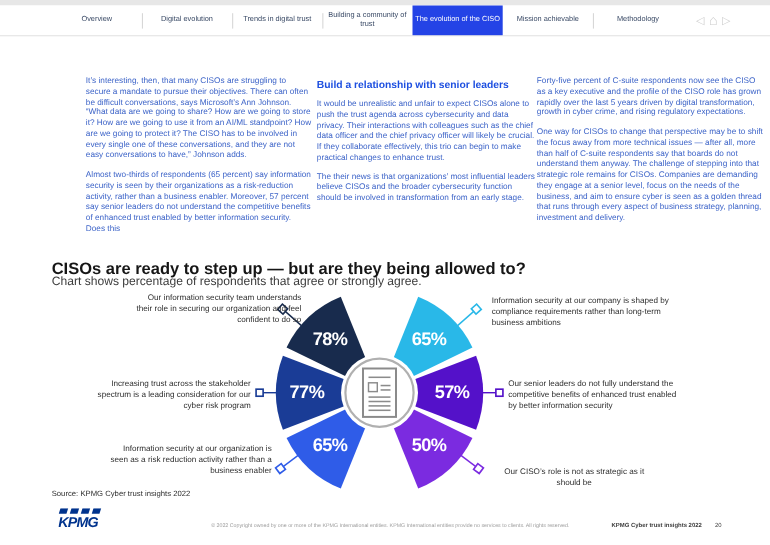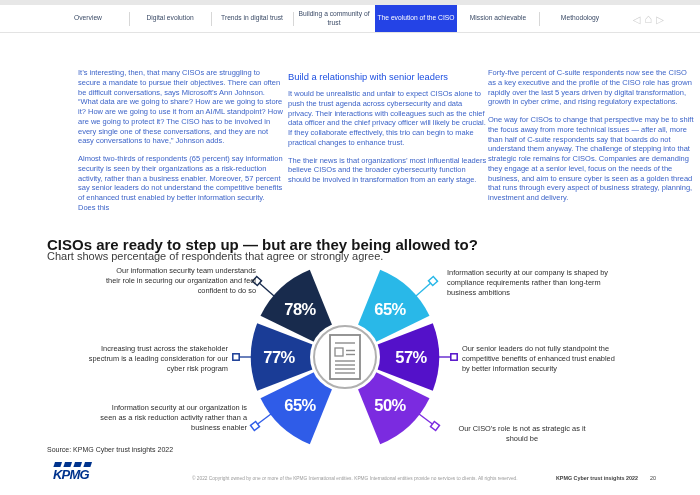--- a/index.html
+++ b/index.html
@@ -31,29 +31,29 @@
   }
   .pager span{font-size:10px;cursor:pointer;}
   .pager .home{font-size:13px;margin-top:-2px;}
   
   .body-col{position:absolute;top:68px;font-size:7.5px;line-height:1.3;color:#3D64C8;margin-left:31px;}
   .body-col p{margin:0 0 8px 0;}
   #col1{left:47px;width:205px;}
   #col2{left:257px;width:201px;}
   #col3{left:457px;width:208px;}
   .col-heading{
-    font-size:9.4px;font-weight:normal;color:#1D4FE0;margin:3px 0 6px 0;white-space:nowrap;
+    font-size:9.4px;font-weight:bold;color:#1D4FE0;margin:3px 0 6px 0;white-space:nowrap;
   }
   
   .chart-title{position:absolute;left:47px;top:236px;font-size:15px;font-weight:bold;color:#161616;}
   .chart-subtitle{position:absolute;left:47px;top:250px;font-size:11px;color:#3c3c3c;}
   #chart-svg{position:absolute;left:0;top:0;pointer-events:none;}
   .seg-label{position:absolute;font-size:7.4px;line-height:1.32;color:#2e2e2e;}
   .seg-label.r{text-align:right;}
-  #lbl-0{right:444px;top:266px;width:152px;margin-left:20px;}
+  #lbl-0{right:426px;top:266px;width:152px;margin-left:20px;}
   #lbl-1{right:472px;top:344px;width:146px;}
   #lbl-2{right:453px;top:403px;width:150px;}
   #lbl-3{left:447px;top:268px;width:175px;}
   #lbl-4{left:462px;top:344px;width:162px;}
   #lbl-5{left:447px;top:424px;width:150px;text-align:center;}
   .source{position:absolute;left:47px;top:446px;font-size:7px;color:#2e2e2e;}
   
   .logo{position:absolute;left:53px;top:462px;}
   .copyright{position:absolute;left:192px;top:476px;font-size:4.8px;color:#9b9b9b;}
   .footer-right{
@@ -159,21 +159,21 @@
       <rect x="450.8" y="353.8" width="6.4" height="6.4" fill="#ffffff" stroke="#5411C9" stroke-width="1.5" transform="rotate(0.0 454 357)"></rect>
       <line x1="419" y1="414" x2="435" y2="426" stroke="#7B2BE0" stroke-width="1.3"></line>
       <rect x="431.8" y="422.8" width="6.4" height="6.4" fill="#ffffff" stroke="#7B2BE0" stroke-width="1.5" transform="rotate(36.9 435 426)"></rect>
     </g>
 </svg>
 
 <div class="seg-label r" id="lbl-0">Our information security team understands their role in securing our organization and feel confident to do so</div>
 <div class="seg-label r" id="lbl-1">Increasing trust across the stakeholder spectrum is a leading consideration for our cyber risk program</div>
 <div class="seg-label r" id="lbl-2">Information security at our organization is seen as a risk reduction activity rather than a business enabler</div>
 <div class="seg-label" id="lbl-3">Information security at our company is shaped by compliance requirements rather than long-term business ambitions</div>
-<div class="seg-label" id="lbl-4">Our senior leaders do not fully standpoint the competitive benefits of enhanced trust enabled by better information security</div>
+<div class="seg-label" id="lbl-4">Our senior leaders do not fully understand the competitive benefits of enhanced trust enabled by better information security</div>
 <div class="seg-label" id="lbl-5">Our CISO’s role is not as strategic as it should be</div>
 
 <div class="source">Source: KPMG Cyber trust insights 2022</div>
 
 <div class="logo">
   <svg width="42" height="20" viewBox="0 0 42 20">
     <g fill="#00338D">
       <polygon points="2,0 9,0 7.4,5 0.4,5"></polygon>
       <polygon points="12,0 19,0 17.4,5 10.4,5"></polygon>
       <polygon points="22,0 29,0 27.4,5 20.4,5"></polygon>

